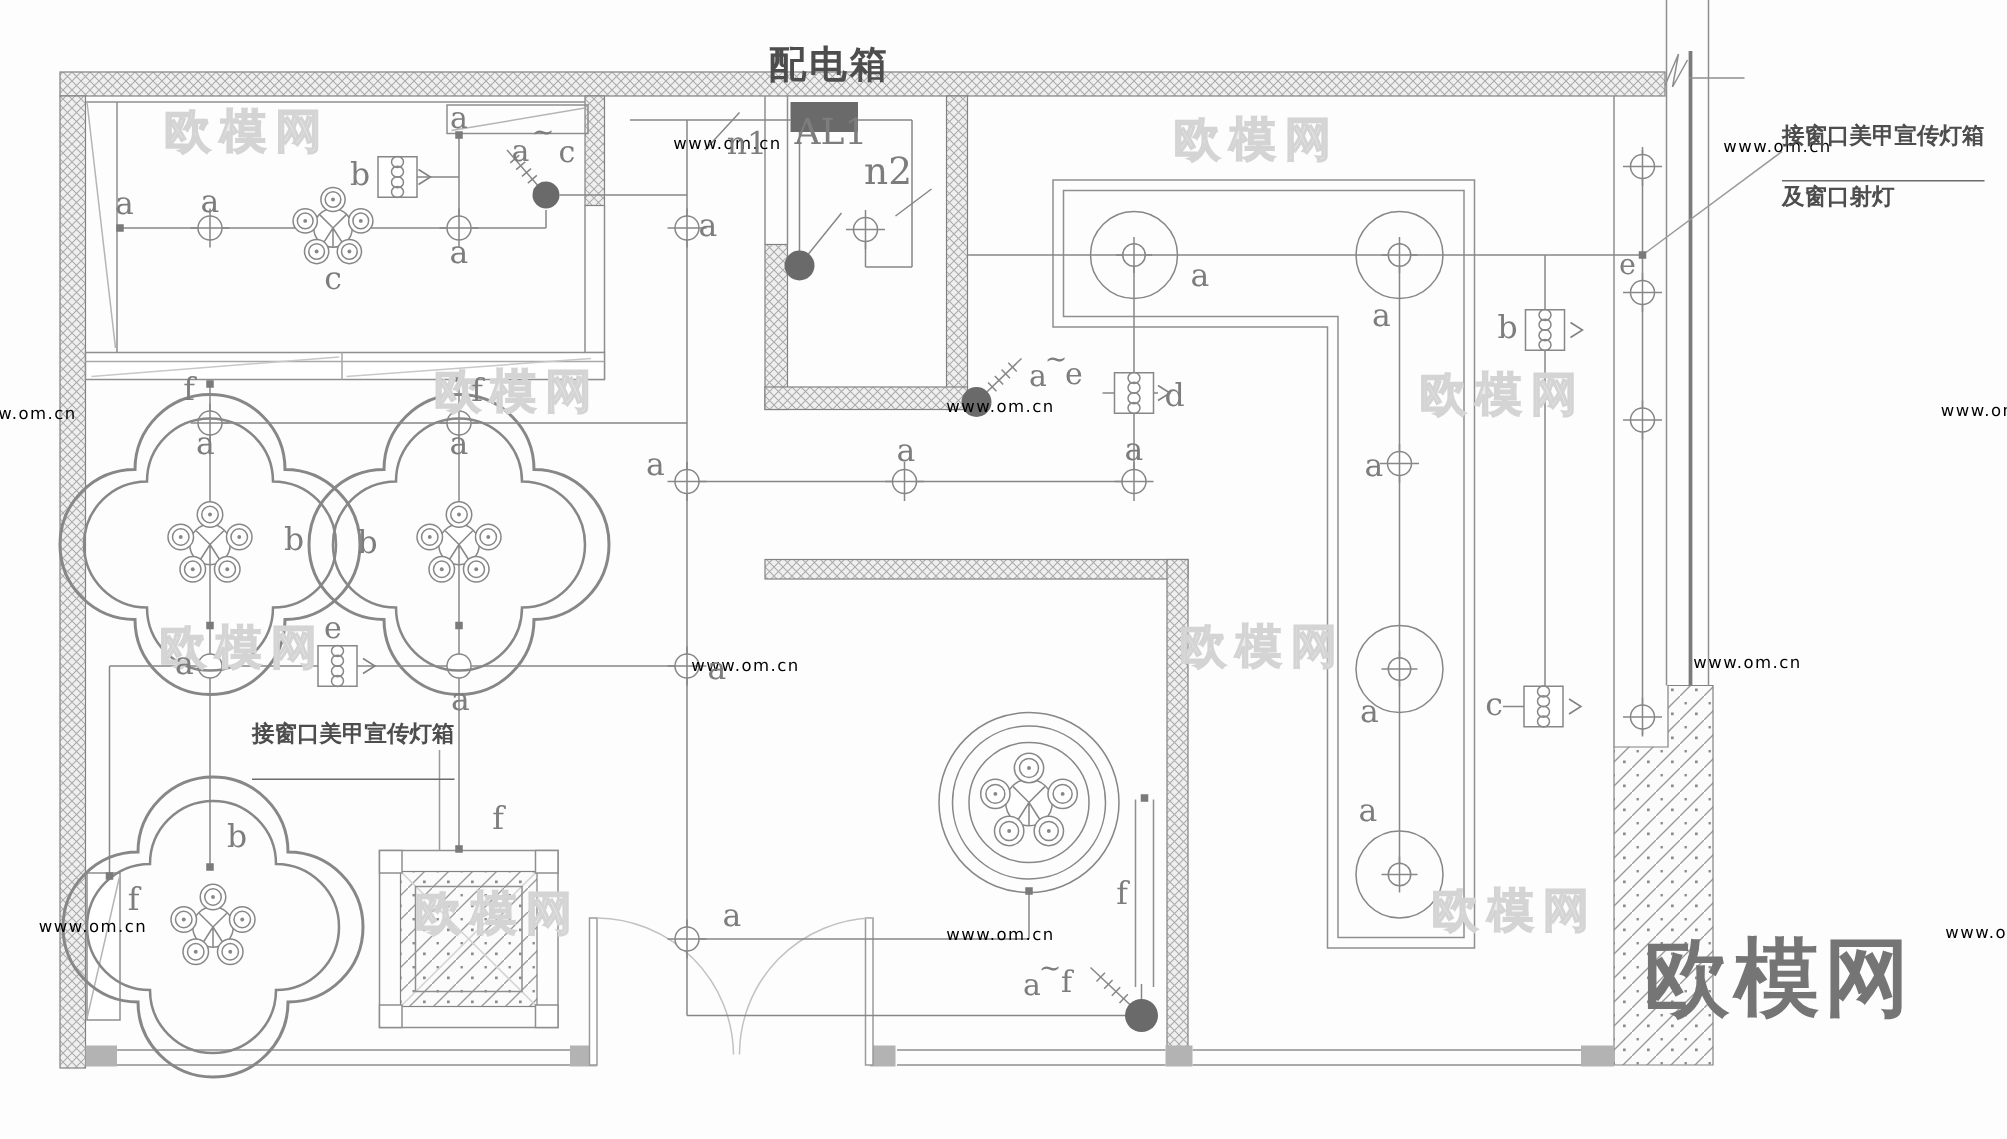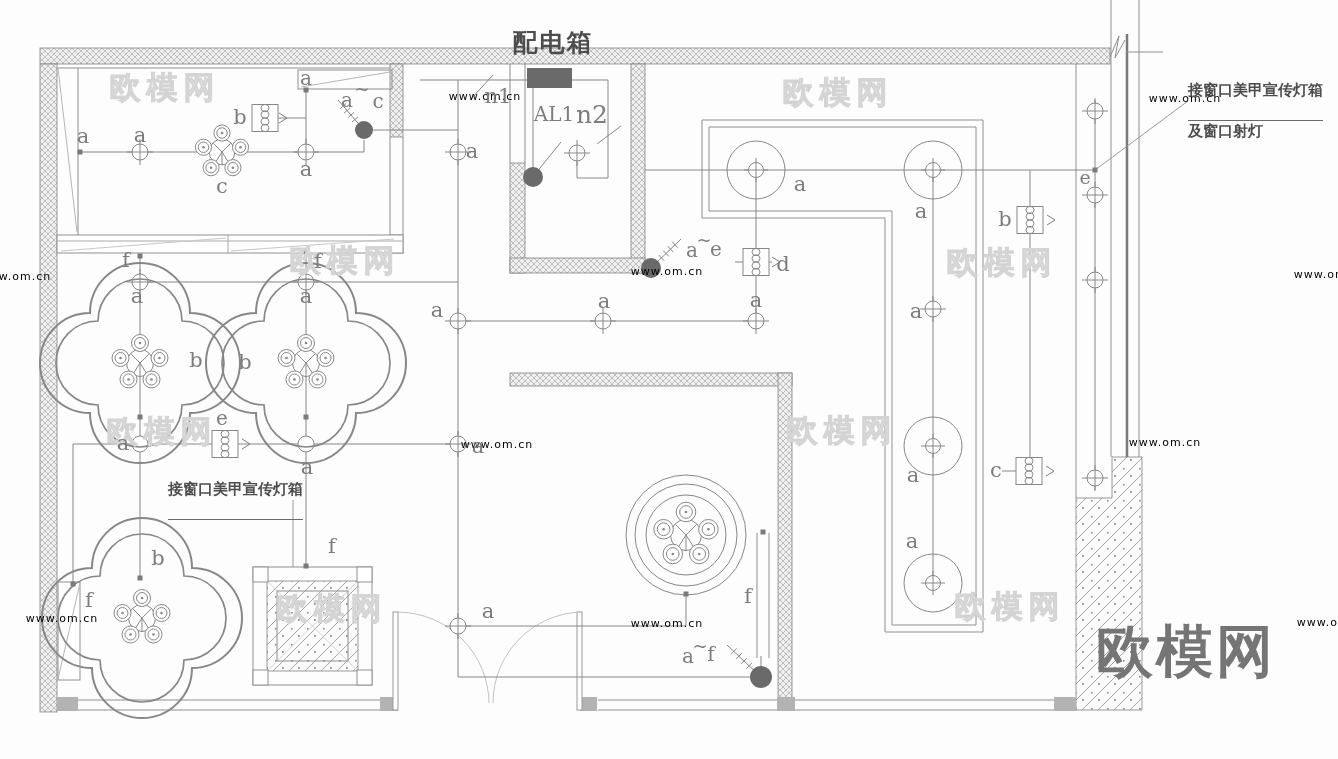--- a/index.html
+++ b/index.html
@@ -404,21 +404,21 @@
       <span class="lbl" style="left: 83px; top: 136px; font-size: 21px;">a</span>
       <span class="lbl" style="left: 140px; top: 135px; font-size: 21px;">a</span>
       <span class="lbl" style="left: 240px; top: 117px; font-size: 21px;">b</span>
       <span class="lbl" style="left: 222px; top: 186px; font-size: 21px;">c</span>
       <span class="lbl" style="left: 306px; top: 78px; font-size: 20px;">a</span>
       <span class="lbl" style="left: 306px; top: 169px; font-size: 21px;">a</span>
       <span class="lbl" style="left: 347px; top: 100px; font-size: 20px;">a</span>
       <span class="lbl" style="left: 362px; top: 89px; font-size: 18px;">~</span>
       <span class="lbl" style="left: 378px; top: 101px; font-size: 20px;">c</span>
       <span class="lbl" style="left: 498px; top: 96px; font-size: 21px;">n1</span>
-      <span class="lbl" style="left: 554px; top: 114px; font-size: 20px;">AL1</span>
+      <span class="lbl" style="left: 554px; top: 88px; font-size: 24px;">AL1</span>
       <span class="lbl" style="left: 592px; top: 114px; font-size: 25px;">n2</span>
       <span class="lbl" style="left: 472px; top: 151px; font-size: 21px;">a</span>
       <span class="lbl" style="left: 692px; top: 250px; font-size: 20px;">a</span>
       <span class="lbl" style="left: 704px; top: 240px; font-size: 18px;">~</span>
       <span class="lbl" style="left: 716px; top: 249px; font-size: 20px;">e</span>
       <span class="lbl" style="left: 437px; top: 310px; font-size: 21px;">a</span>
       <span class="lbl" style="left: 604px; top: 301px; font-size: 21px;">a</span>
       <span class="lbl" style="left: 756px; top: 300px; font-size: 21px;">a</span>
       <span class="lbl" style="left: 783px; top: 264px; font-size: 21px;">d</span>
       <span class="lbl" style="left: 800px; top: 184px; font-size: 21px;">a</span>

